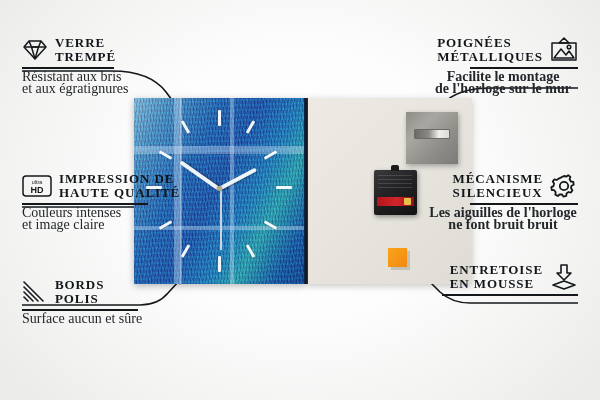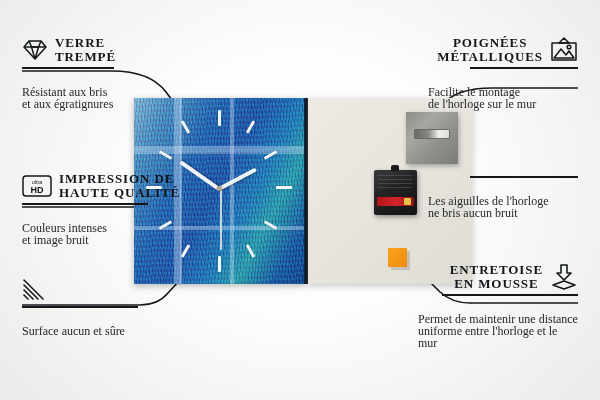--- a/index.html
+++ b/index.html
@@ -105,26 +105,26 @@
 
   
   .callout{position:absolute;}
   .co-head{display:flex;align-items:center;gap:7px;}
   .co-title{
     font-weight:bold;letter-spacing:.9px;font-size:13px;line-height:13.5px;
     color:#12161a;text-transform:uppercase;white-space:pre-line;
   }
   .co-rule{height:2px;background:#15181b;margin-top:4px;}
   .co-desc{
-    font-size:12px;line-height:12px;color:#23272b;margin-top:17px;white-space:pre-line;
+    font-size:14px;line-height:12px;color:#23272b;margin-top:2px;white-space:pre-line;
   }
   .left .co-head{justify-content:flex-start;}
   .right .co-head{justify-content:flex-end;}
-  .right .co-title{text-align:center;}
-  .right .co-desc{text-align:left;}
+  .right .co-title{text-align:left;}
+  .right .co-desc{text-align:center;font-weight:bold;}
   .ico{flex:0 0 auto;display:block;}
 
   
   #links{position:absolute;left:0;top:0;width:600px;height:400px;}
 </style>
 </head>
 <body>
 
 <div id="stage">
 
@@ -216,33 +216,35 @@
       <svg class="ico" width="30" height="24" viewBox="0 0 30 24">
         <rect x="1" y="2" width="28" height="20" rx="3" fill="none" stroke="#15181b" stroke-width="1.5"></rect>
         <text x="15" y="10" font-family="Liberation Sans, sans-serif" font-size="5.4" text-anchor="middle" fill="#15181b">ultra</text>
         <text x="15" y="19" font-family="Liberation Sans, sans-serif" font-size="9" font-weight="bold" text-anchor="middle" fill="#15181b">HD</text>
       </svg>
       <div class="co-title">IMPRESSION DE
 HAUTE QUALITÉ</div>
     </div>
     <div class="co-rule" style="width:126px;"></div>
     <div class="co-desc">Couleurs intenses
-et image bruit</div>
+et image claire</div>
   </div>
 
   <div class="callout left" style="left:22px;top:278px;width:150px;">
     <div class="co-head">
       <svg class="ico" width="26" height="24" viewBox="0 0 26 24">
         <g stroke="#15181b" stroke-width="1.6" stroke-linecap="round">
           <path d="M2 2 L21 21"></path>
             <path d="M2 7 L16 21"></path>
             <path d="M2 12 L11 21"></path>
             <path d="M2 17 L6 21"></path>
         </g>
       </svg>
+      <div class="co-title">BORDS
+POLIS</div>
     </div>
     <div class="co-rule" style="width:116px;"></div>
     <div class="co-desc">Surface aucun et sûre</div>
   </div>
 
   <div class="callout right" style="left:428px;top:36px;width:150px;">
     <div class="co-head">
       <div class="co-title">POIGNÉES
 MÉTALLIQUES</div>
       <svg class="ico" width="28" height="26" viewBox="0 0 28 26">
@@ -253,34 +255,42 @@
           <circle cx="19" cy="10" r="1.8"></circle>
         </g>
       </svg>
     </div>
     <div class="co-rule" style="width:108px;margin-left:42px;"></div>
     <div class="co-desc">Facilite le montage
 de l'horloge sur le mur</div>
   </div>
 
   <div class="callout right" style="left:428px;top:172px;width:150px;">
+    <div class="co-head">
+      <div class="co-title">MÉCANISME
+SILENCIEUX</div>
+      <svg class="ico" width="28" height="26" viewBox="0 0 28 26">
+        <g fill="none" stroke="#15181b" stroke-width="1.8" stroke-linejoin="round">
+          <path d="M14 3 l2.6 .5 1.6-1.4 2.2 1.9 -.8 2.3 1.3 2.2 2.4 .3 .4 2.9 -2.2 1.1 -.5 2.5 1.5 1.9 -1.6 2.4 -2.4 -.6 -2 1.5 -.2 2.4 -2.9 .7 -1.3 -2.1 -2.5 -.2 -1.7 1.7 -2.6 -1.4 .4 -2.4 -1.5 -2 -2.4 -.2 -.5 -2.9 2.2 -1 .6 -2.5 -1.4 -2 1.7 -2.3 2.3 .7 2.1 -1.4 Z"></path>
+          <circle cx="14" cy="13" r="4.2"></circle>
+        </g>
+      </svg>
+    </div>
     <div class="co-rule" style="width:108px;margin-left:42px;"></div>
     <div class="co-desc">Les aiguilles de l'horloge
-ne bris aucun bruit</div>
+ne font bruit bruit</div>
   </div>
 
   <div class="callout right" style="left:418px;top:263px;width:160px;">
     <div class="co-head">
       <div class="co-title">ENTRETOISE
 EN MOUSSE</div>
       <svg class="ico" width="28" height="26" viewBox="0 0 28 26">
         <g fill="none" stroke="#15181b" stroke-width="1.6" stroke-linejoin="round">
           <path d="M11 1 L17 1 L17 9 L21 9 L14 16 L7 9 L11 9 Z"></path>
           <path d="M14 17 L25 21 L14 25 L3 21 Z"></path>
         </g>
       </svg>
     </div>
     <div class="co-rule" style="width:136px;margin-left:24px;"></div>
-    <div class="co-desc">Permet de maintenir une distance
-uniforme entre l'horloge et le mur</div>
   </div>
 
 </div>
 
 </body></html>

